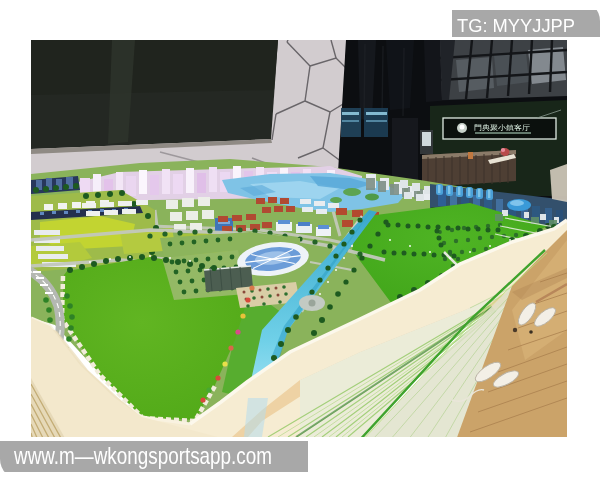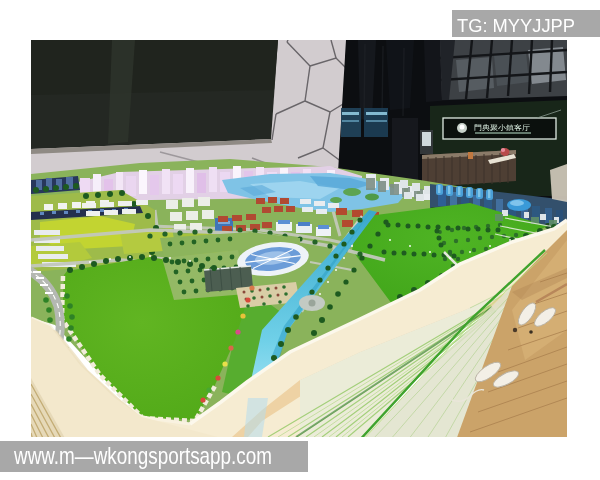--- a/index.html
+++ b/index.html
@@ -1,16 +1,16 @@
 <!DOCTYPE html>
 <html><head>
 <meta charset="utf-8">
 <style>
   html,body{margin:0;padding:0;background:#ffffff;}
-  .page{position:relative;width:600px;height:480px;background:#ffffff;overflow:hidden;font-family:"Liberation Sans",sans-serif;}
+  .page{position:relative;width:600px;height:480px;background:#ffffff;overflow:hidden;font-family:"Liberation Sans",sans-serif;border-radius:21px;}
 </style>
 </head>
 <body>
 <div class="page">
 
 <svg width="600" height="480" viewBox="0 0 600 480" xmlns="http://www.w3.org/2000/svg">
 <defs>
   <clipPath id="photo">
           <rect x="31" y="40" width="536" height="397"></rect>
         </clipPath>

